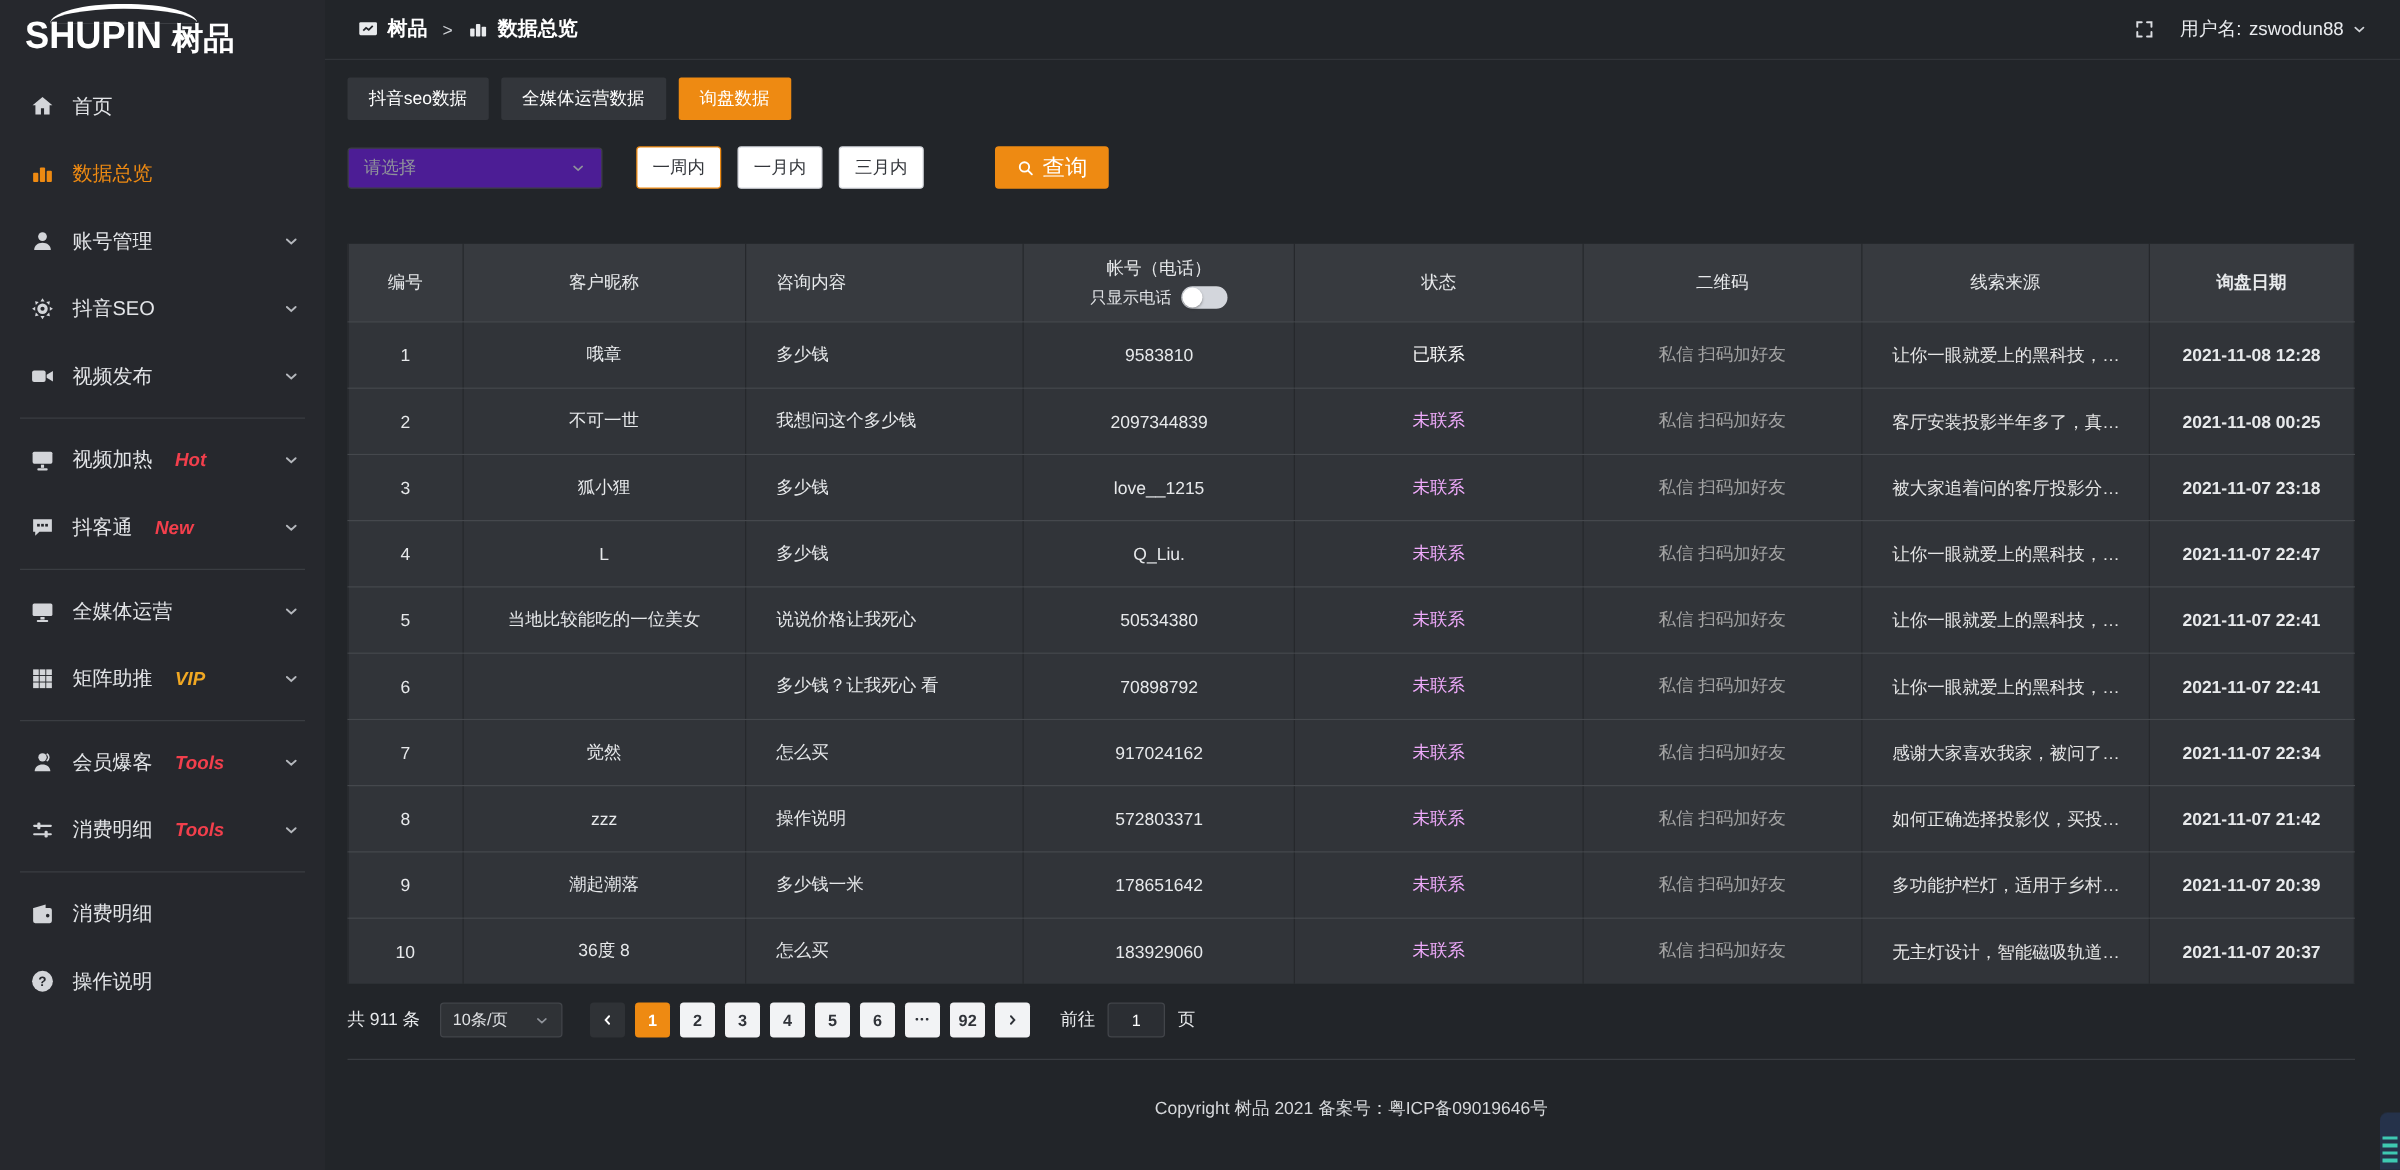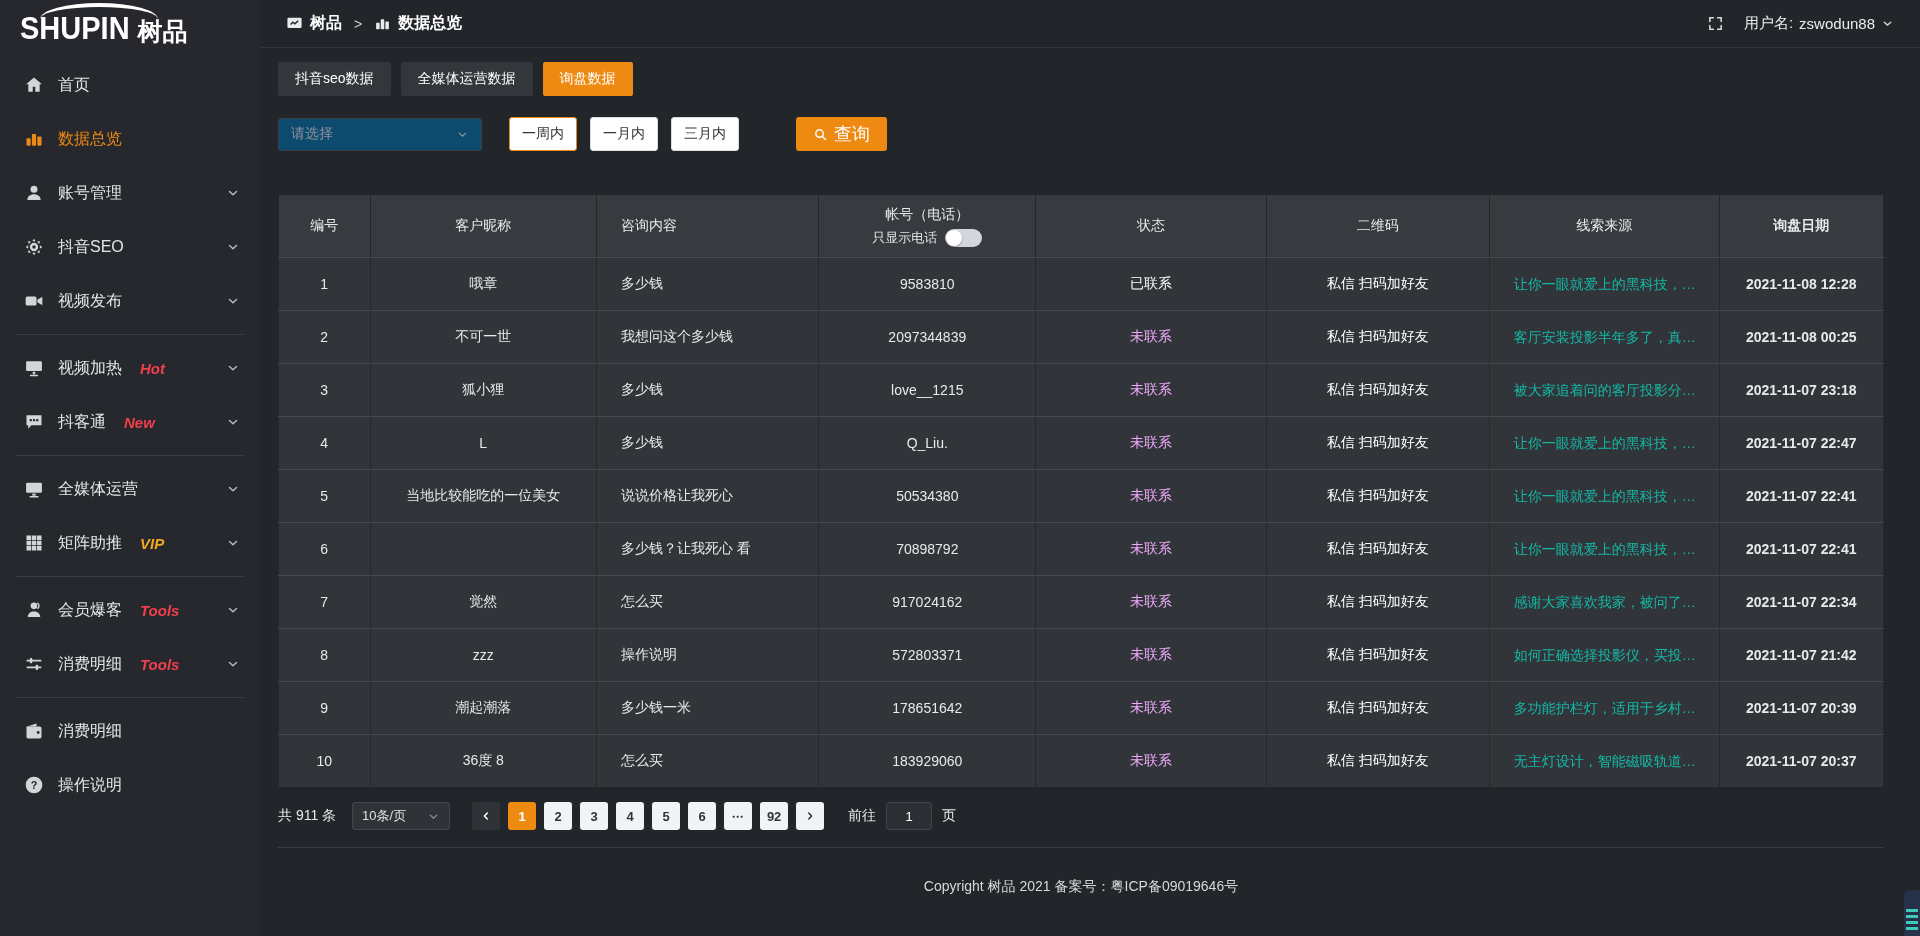--- a/index.html
+++ b/index.html
@@ -45,21 +45,21 @@
   .u-chev { width:13px; height:13px; color:#d0d3d7; display:flex; }
   .u-chev svg { width:13px; height:13px; }
 
   .content { flex:1; display:flex; flex-direction:column; padding:14px 36px 0 18px; }
 
   .tabs { display:flex; gap:10px; }
   .tab { padding:8px 17px; background:#33363b; color:#fff; font-size:14px; border-radius:2px; cursor:pointer; }
   .tab.active { background:#ee8a12; }
 
   .filter-row { display:flex; align-items:center; margin-top:21px; }
-  .select { width:204px; height:33px; background:#0c4a6e; border:1px solid #3c3f44; border-radius:3px;
+  .select { width:204px; height:33px; background:#4c1d95; border:1px solid #3c3f44; border-radius:3px;
     display:flex; align-items:center; justify-content:space-between; padding:0 12px;
     color:#8f939a; font-size:14px; cursor:pointer; }
   .sel-chev { width:13px; height:13px; color:#8f939a; display:flex; }
   .sel-chev svg { width:13px; height:13px; }
   .periods { display:flex; gap:13px; margin-left:27px; }
   .period { min-width:64px; height:34px; padding:0 12px; background:#fff; border:1px solid #d9dce1; border-radius:3px;
     display:flex; align-items:center; justify-content:center; font-size:14px; color:#33363b; cursor:pointer; }
   .period.active { border:1px solid #ee8a12; }
   .search-btn { margin-left:57px; height:34px; padding:0 17px; background:#ee8a12; color:#fff; border:none;
     border-radius:3px; display:flex; align-items:center; gap:6px; font-size:18px; cursor:pointer; }
@@ -76,22 +76,22 @@
   .trow .tcell:last-child { border-right:1px solid #26282c;font-weight:bold; }
   .tcell.left { justify-content:flex-start; padding-left:24px; padding-right:8px; }
   .account-h { flex-direction:column; justify-content:center; gap:5px; }
   .acc-line1 { font-size:14px; color:#e7e9eb; }
   .acc-line2 { display:flex; align-items:center; font-size:13px; color:#e0e2e5; }
   .toggle { width:37px; height:18px; background:#d3d6dc; border-radius:10px; position:relative; margin-left:8px; cursor:pointer; }
   .toggle::after { content:""; position:absolute; left:1px; top:1px; width:16px; height:16px;
     background:#fff; border-radius:50%; box-shadow:0 1px 2px rgba(0,0,0,.35); }
   .st-pending { color:#f0abfc; }
   .st-done { color:#ffffff; }
-  .qr { color:#ffffff; cursor:pointer; }
-  .src { color:#14b8a6; cursor:pointer; display:block; line-height:52px; text-align:left;
+  .qr { color:#a3a3a3; cursor:pointer; }
+  .src { color:#e5e5e5; cursor:pointer; display:block; line-height:52px; text-align:left;
     padding-left:24px; padding-right:12px; text-overflow:ellipsis; }
 
   
   .pagination { display:flex; align-items:center; margin-top:15px; gap:8px; color:#e7e9eb; }
   .total { font-size:14px; margin-right:8px; }
   .psize { width:98px; height:28px; background:#2f3236; border:1px solid #42454a; border-radius:3px;
     display:flex; align-items:center; justify-content:space-between; padding:0 9px;
     font-size:13px; color:#dfe1e4; cursor:pointer; margin-right:14px; }
   .pbtn { min-width:28px; height:28px; padding:0 4px; border-radius:3px; display:flex; align-items:center;
     justify-content:center; font-size:13px; font-weight:bold; cursor:pointer; }

